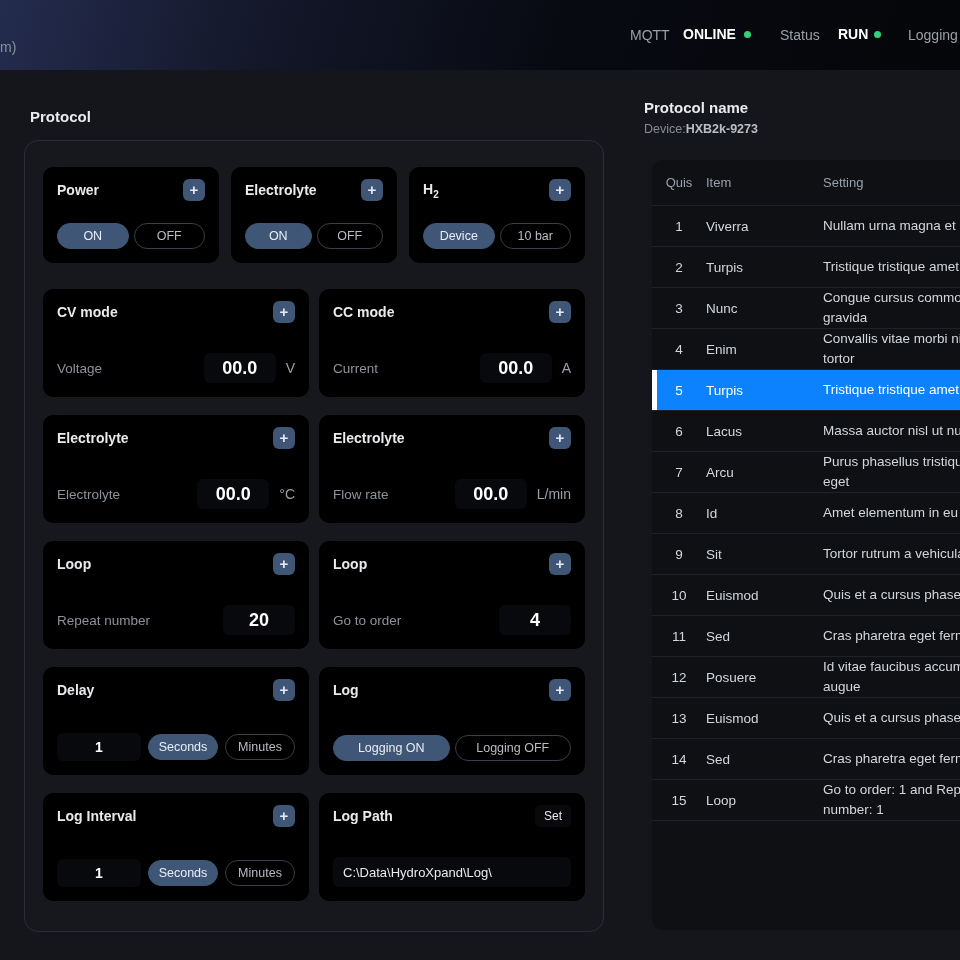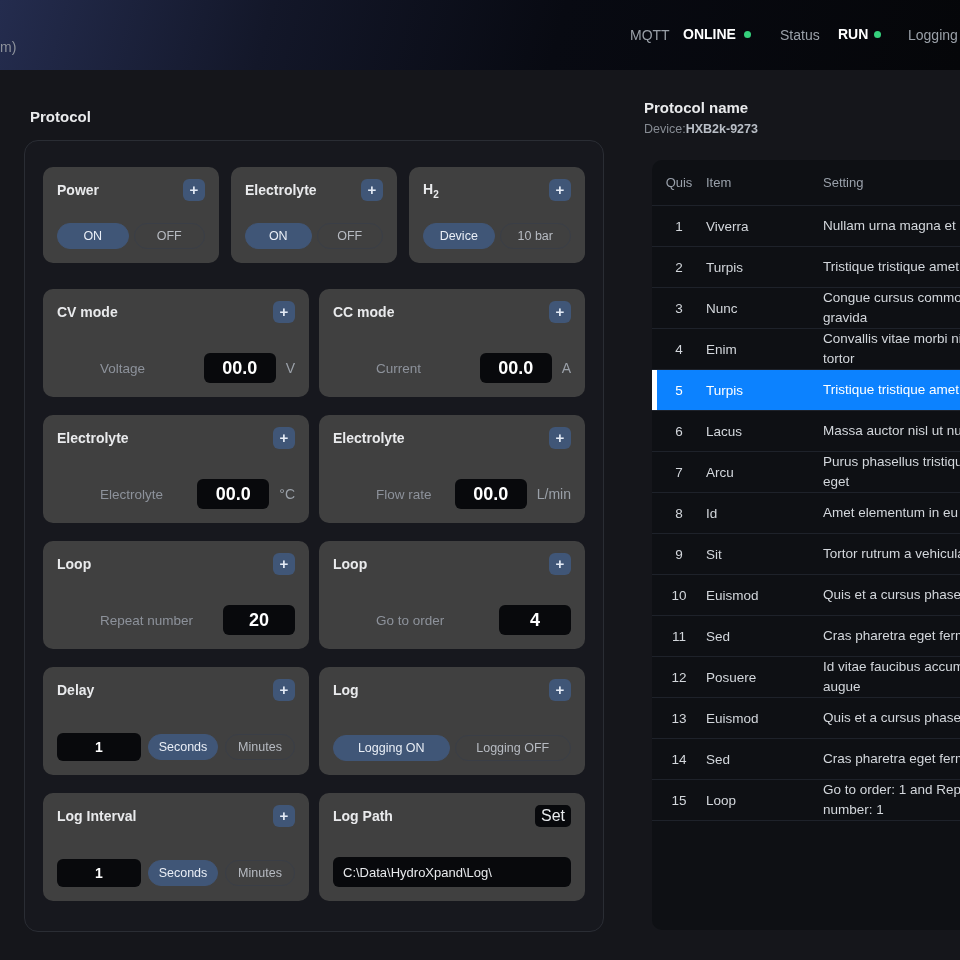--- a/index.html
+++ b/index.html
@@ -23,45 +23,45 @@
   .tb-partial { color:#8d929b; font-size:13px; }
   .dot { position:absolute; width:7px; height:7px; border-radius:50%; background:#35d07c; }
 
   
   .section-title { position:absolute; font-size:15px; font-weight:700; color:#e9eaec; }
   .panel {
     position:absolute; left:24px; top:140px; width:580px; height:792px;
     background:#17181e; border:1px solid #2a2d34; border-radius:14px;
   }
   .card {
-    position:absolute; background:#404040; border-radius:10px;
+    position:absolute; background:#000000; border-radius:10px;
     padding:12px 14px 14px 14px; display:flex; flex-direction:column;
   }
   .card-head { display:flex; justify-content:space-between; align-items:center; }
   .card-title { font-size:14px; font-weight:700; color:#e9eaec; }
   .card-title sub { font-size:10px; }
   .add-btn {
     width:22px; height:22px; border:none; border-radius:6px; background:#405677;
     color:#e3eaf5; font-size:15px; font-weight:700; line-height:20px; text-align:center;
     cursor:pointer; font-family:"Liberation Sans", sans-serif;
   }
   .set-btn {
     width:36px; height:22px; border:none; border-radius:5px; background:#08090c;
-    color:#e8eaed; font-size:16px; cursor:pointer; font-family:"Liberation Sans", sans-serif;
+    color:#e8eaed; font-size:12px; cursor:pointer; font-family:"Liberation Sans", sans-serif;
   }
   .toggle-row { display:flex; gap:5px; margin-top:auto; }
   .input-row { display:flex; gap:7px; margin-top:auto; align-items:center; }
   .pill {
     flex:1; height:26px; border-radius:13px; border:1px solid #3a3e46; background:transparent;
     color:#b7bbc2; font-size:12.5px; display:flex; align-items:center; justify-content:center;
     cursor:pointer; font-family:"Liberation Sans", sans-serif;
   }
   .pill.active { background:#405677; border-color:#405677; color:#e9eef6; font-weight:500; }
   .value-row { display:flex; align-items:center; margin-top:auto; }
-  .field-label { font-size:13.5px; color:#8d929b;margin-left:43px; }
+  .field-label { font-size:13.5px; color:#8d929b; }
   .value-box {
     margin-left:auto; height:30px; min-width:72px; padding:0 12px; border-radius:6px;
     background:#08090c; color:#ffffff; font-size:18px; font-weight:700;
     display:flex; align-items:center; justify-content:center;
   }
   .unit { color:#9aa0a8; font-size:14px; margin-left:10px; }
   .num-box {
     flex:0 0 84px; height:28px; border-radius:6px; background:#08090c; color:#ffffff;
     font-size:14px; font-weight:600; display:flex; align-items:center; justify-content:center;
   }

